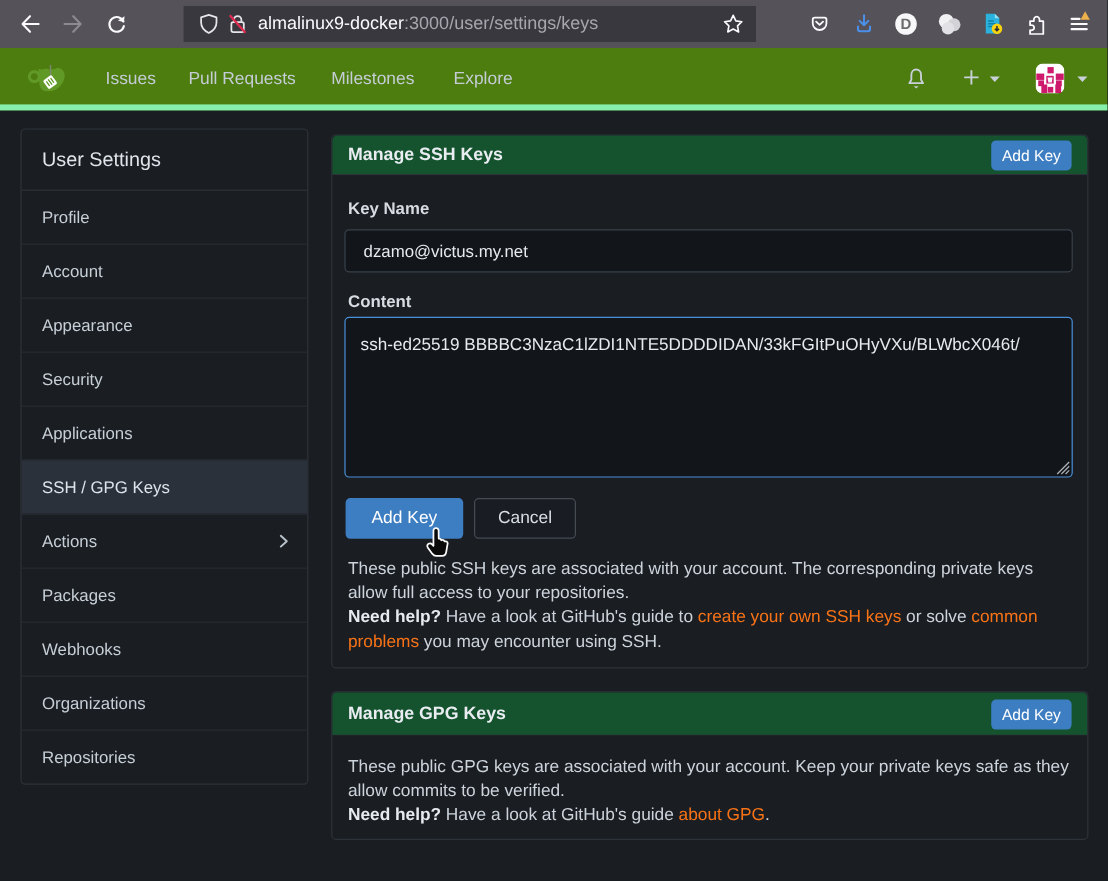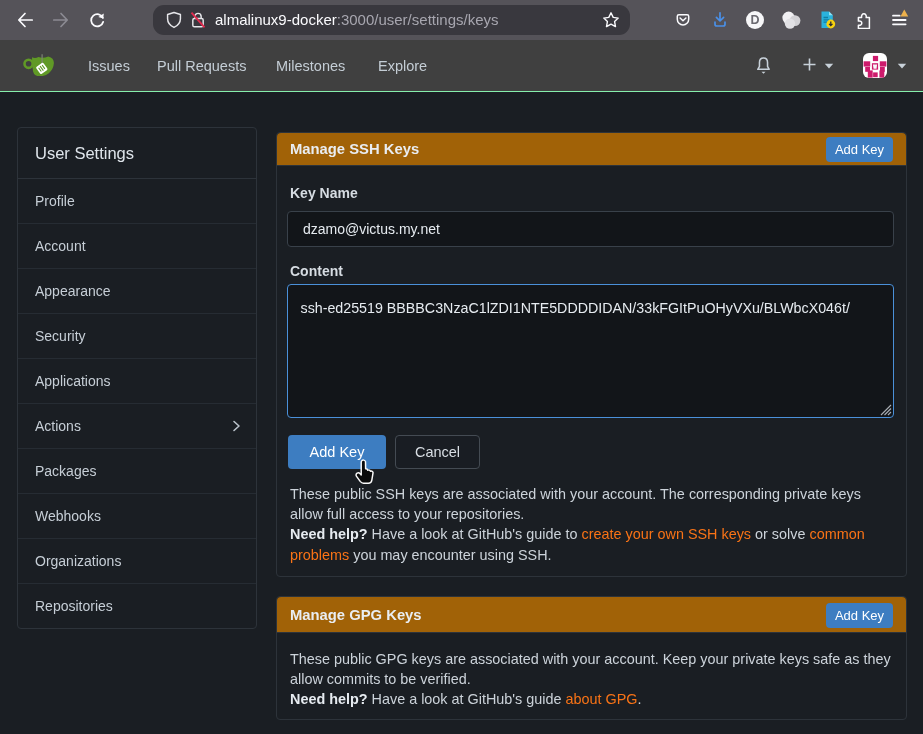--- a/index.html
+++ b/index.html
@@ -3,38 +3,38 @@
 <meta charset="utf-8">
 <style>
 * { margin:0; padding:0; box-sizing:border-box; }
 html,body { background:#1a1e23; }
 #root { position:relative; width:923px; height:734px; overflow:hidden;
   font-family:"Liberation Sans", sans-serif; }
 .abs { position:absolute; }
 
 
 #toolbar { position:absolute; left:0; top:0; width:923px; height:40px; background:#555359; }
-#urlbar { position:absolute; left:153px; top:5px; width:477px; height:30px; background:#39383e; border-radius:11px; }
+#urlbar { position:absolute; left:153px; top:5px; width:477px; height:30px; background:#39383e; border-radius:0; }
 #urlbar .host { color:#fbfbfe; font-size:15px; }
 #urlbar .path { color:#a7a6af; font-size:15px; }
 
 
-#navbar { position:absolute; left:0; top:40px; width:923px; height:52px; background:#404040; border-bottom:1px solid #86efac; }
+#navbar { position:absolute; left:0; top:40px; width:923px; height:52px; background:#4d7c0f; border-bottom:5px solid #86efac; }
 .navlink { position:absolute; top:0; height:52px; line-height:52px; font-size:14.5px; color:#c4cdd5; }
 
 
-#page { position:absolute; left:0; top:93px; width:923px; height:473px; background:#1a1e23;margin-top:20px; }
+#page { position:absolute; left:0; top:93px; width:923px; height:473px; background:#1a1e23; }
 
 #menu { position:absolute; left:17px; top:14px; width:240px; border:1px solid #2d333a; border-radius:4px; }
 #menu .hdr { height:50px; line-height:50px; padding-left:17px; font-size:16.5px; color:#dfe5eb; }
 #menu .it { position:relative; height:45px; line-height:45px; padding-left:17px; font-size:14px; color:#c6ced6; border-top:1px solid #262c33; }
 #menu .it.active { background:#2b313b; color:#dde3e9; }
 
 .panel { position:absolute; left:276px; width:631px; border:1px solid #2d333a; border-radius:4px; }
-.panel .phead { position:relative; height:33px; background:#a16207; border-bottom:1px solid #2d333a; border-radius:4px 4px 0 0; }
+.panel .phead { position:relative; height:33px; background:#14532d; border-bottom:1px solid #2d333a; border-radius:4px 4px 0 0; }
 .panel .phead .ptitle { position:absolute; left:13px; top:0; height:33px; line-height:33px; font-weight:bold; font-size:14.8px; color:#e9edf2; }
 .btn-blue-sm { position:absolute; right:13px; top:4px; width:67px; height:25px; line-height:25px; text-align:center; background:#3d7dc1; color:#fff; font-size:13px; border-radius:4px; }
 .label { position:absolute; left:13px; font-weight:bold; font-size:14px; color:#d6dce2; }
 .helptext { position:absolute; left:13px; font-size:14.4px; line-height:20.2px; color:#ccd3da; }
 .helptext b { color:#e6ebf0; }
 .helptext .lk { color:#f97316;text-align:right; }
 
 
 #keyname { position:absolute; left:10px; top:78px; width:607px; height:36px; background:#121519; border:1px solid #39414a; border-radius:4px; line-height:34px; padding-left:15px; font-size:14px; color:#e6ebf0; }
 #content-ta { position:absolute; left:10px; top:151px; width:607px; height:134px; background:#121519; border:1.5px solid #4a90d9; border-radius:4px; padding:14px 12.5px; font-size:14.25px; line-height:19.4px; color:#e6ebf0; white-space:nowrap; }
@@ -167,20 +167,21 @@
   </div>
 
   <div id="page">
     <div id="menu">
       <div class="hdr">User Settings</div>
       <div class="it" style="border-top-color:#2d333a">Profile</div>
       <div class="it">Account</div>
       <div class="it">Appearance</div>
       <div class="it">Security</div>
       <div class="it">Applications</div>
+      <div class="it active">SSH / GPG Keys</div>
       <div class="it">Actions
         <svg class="abs" style="right:13px;top:15px" width="14" height="14" viewBox="0 0 14 14">
             <path d="M5 2.5 L10 7 L5 11.5" stroke="#bac3cb" stroke-width="1.6" fill="none" stroke-linecap="round" stroke-linejoin="round"></path>
           </svg>
       </div>
       <div class="it">Packages</div>
       <div class="it">Webhooks</div>
       <div class="it">Organizations</div>
       <div class="it">Repositories</div>
     </div>

